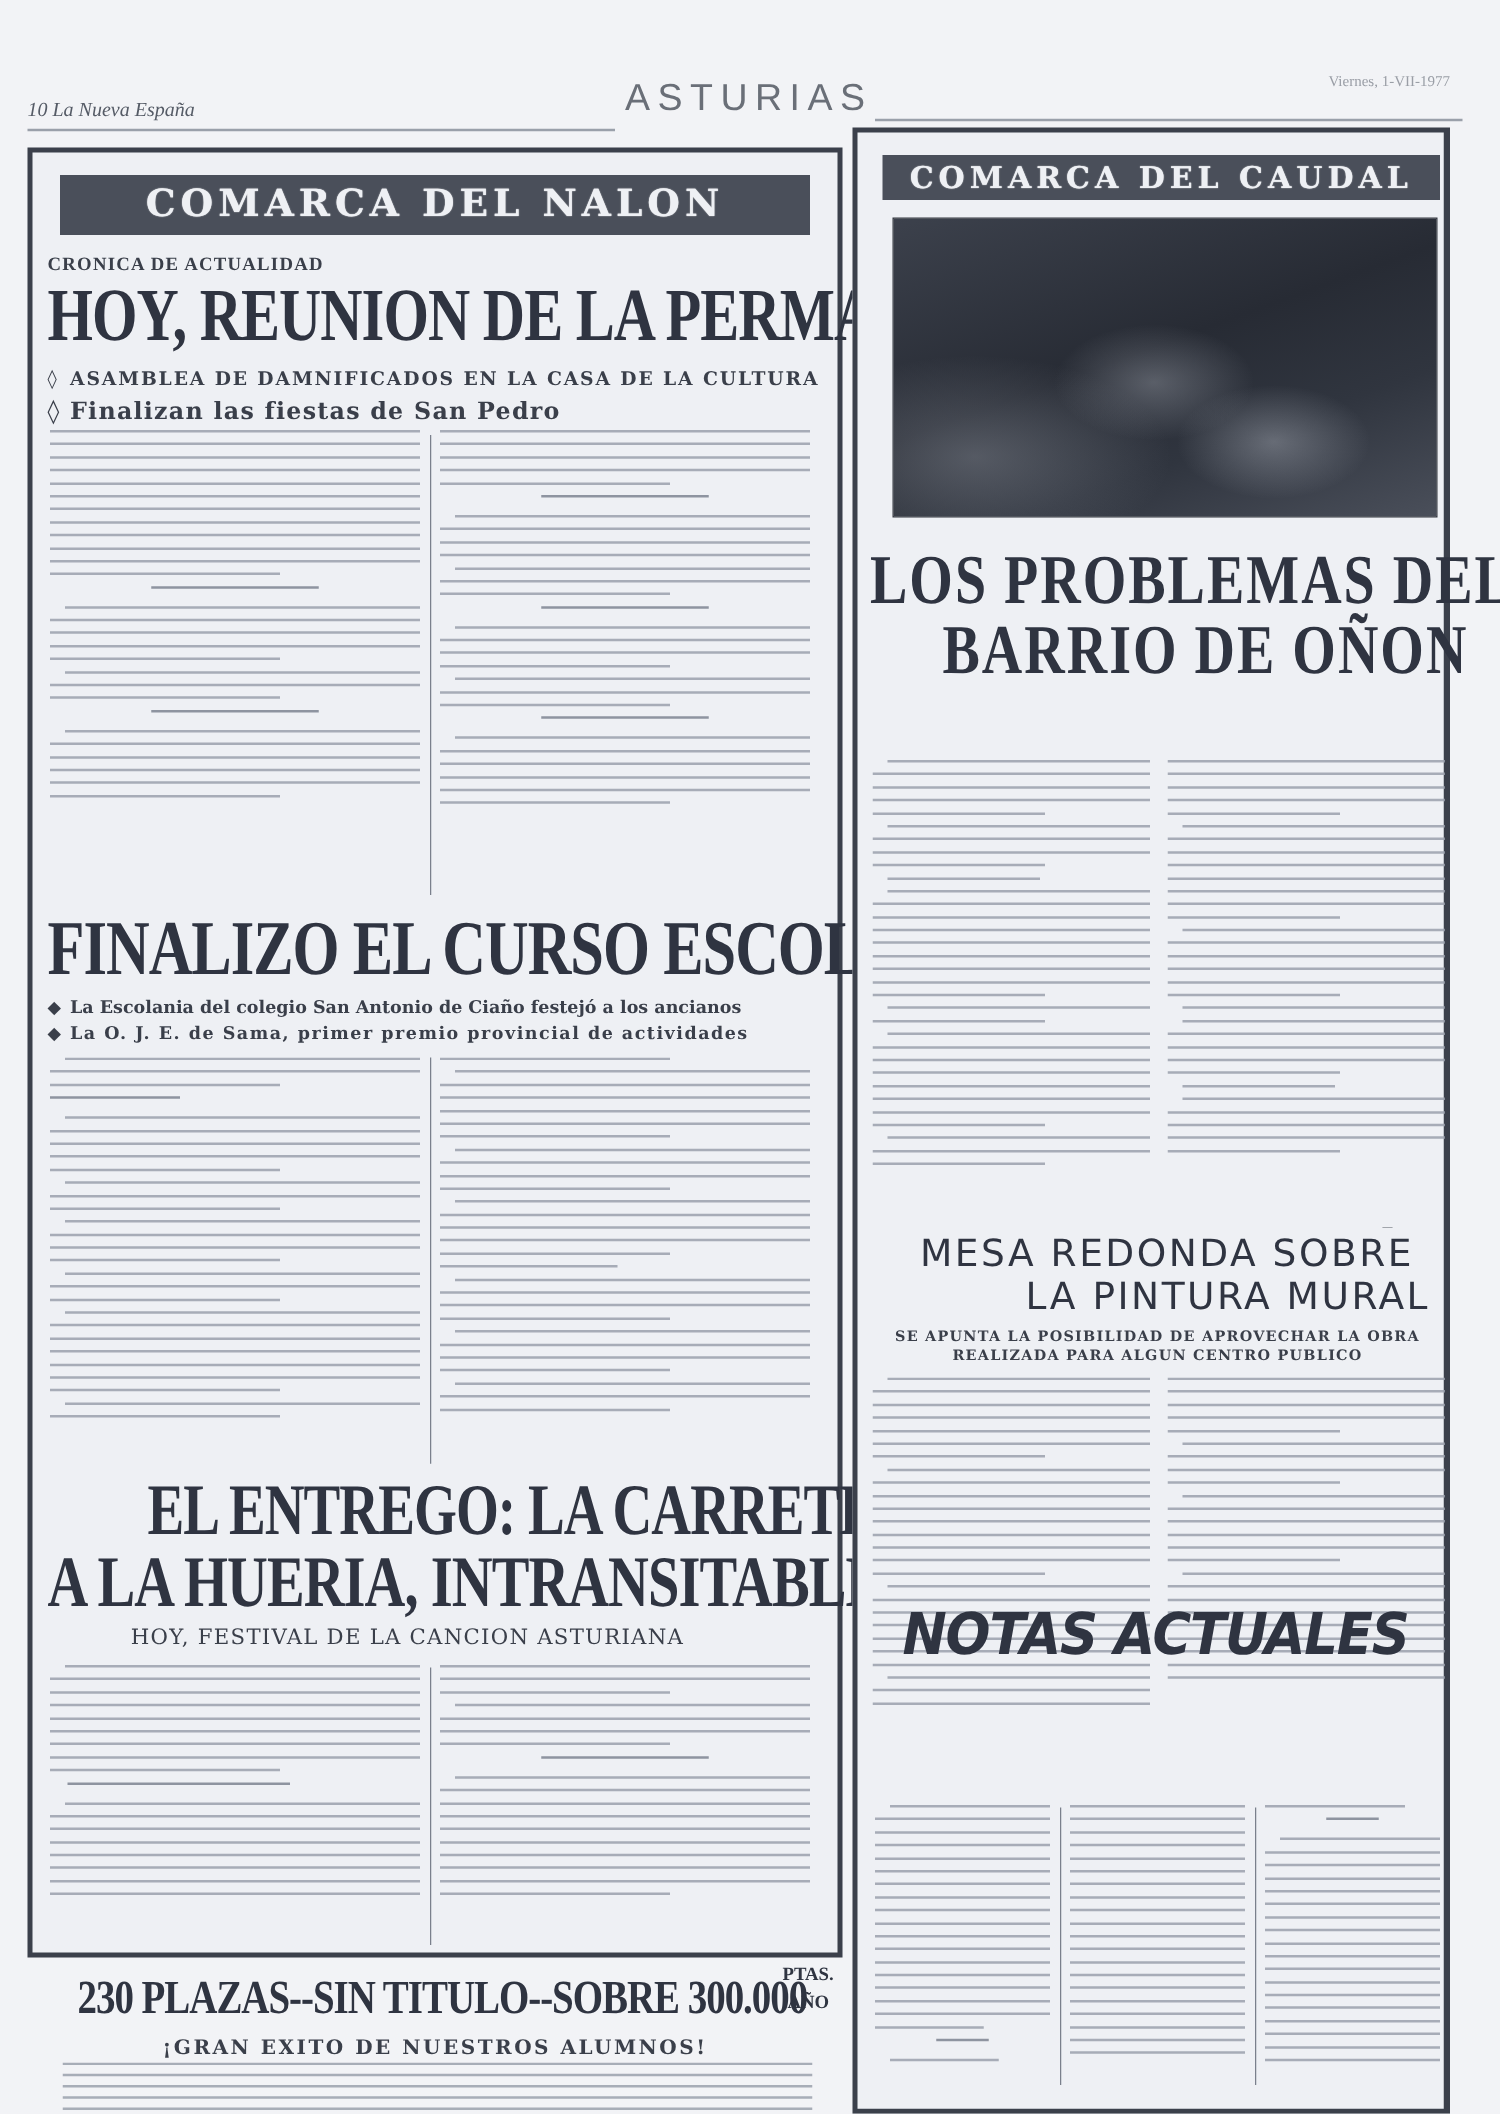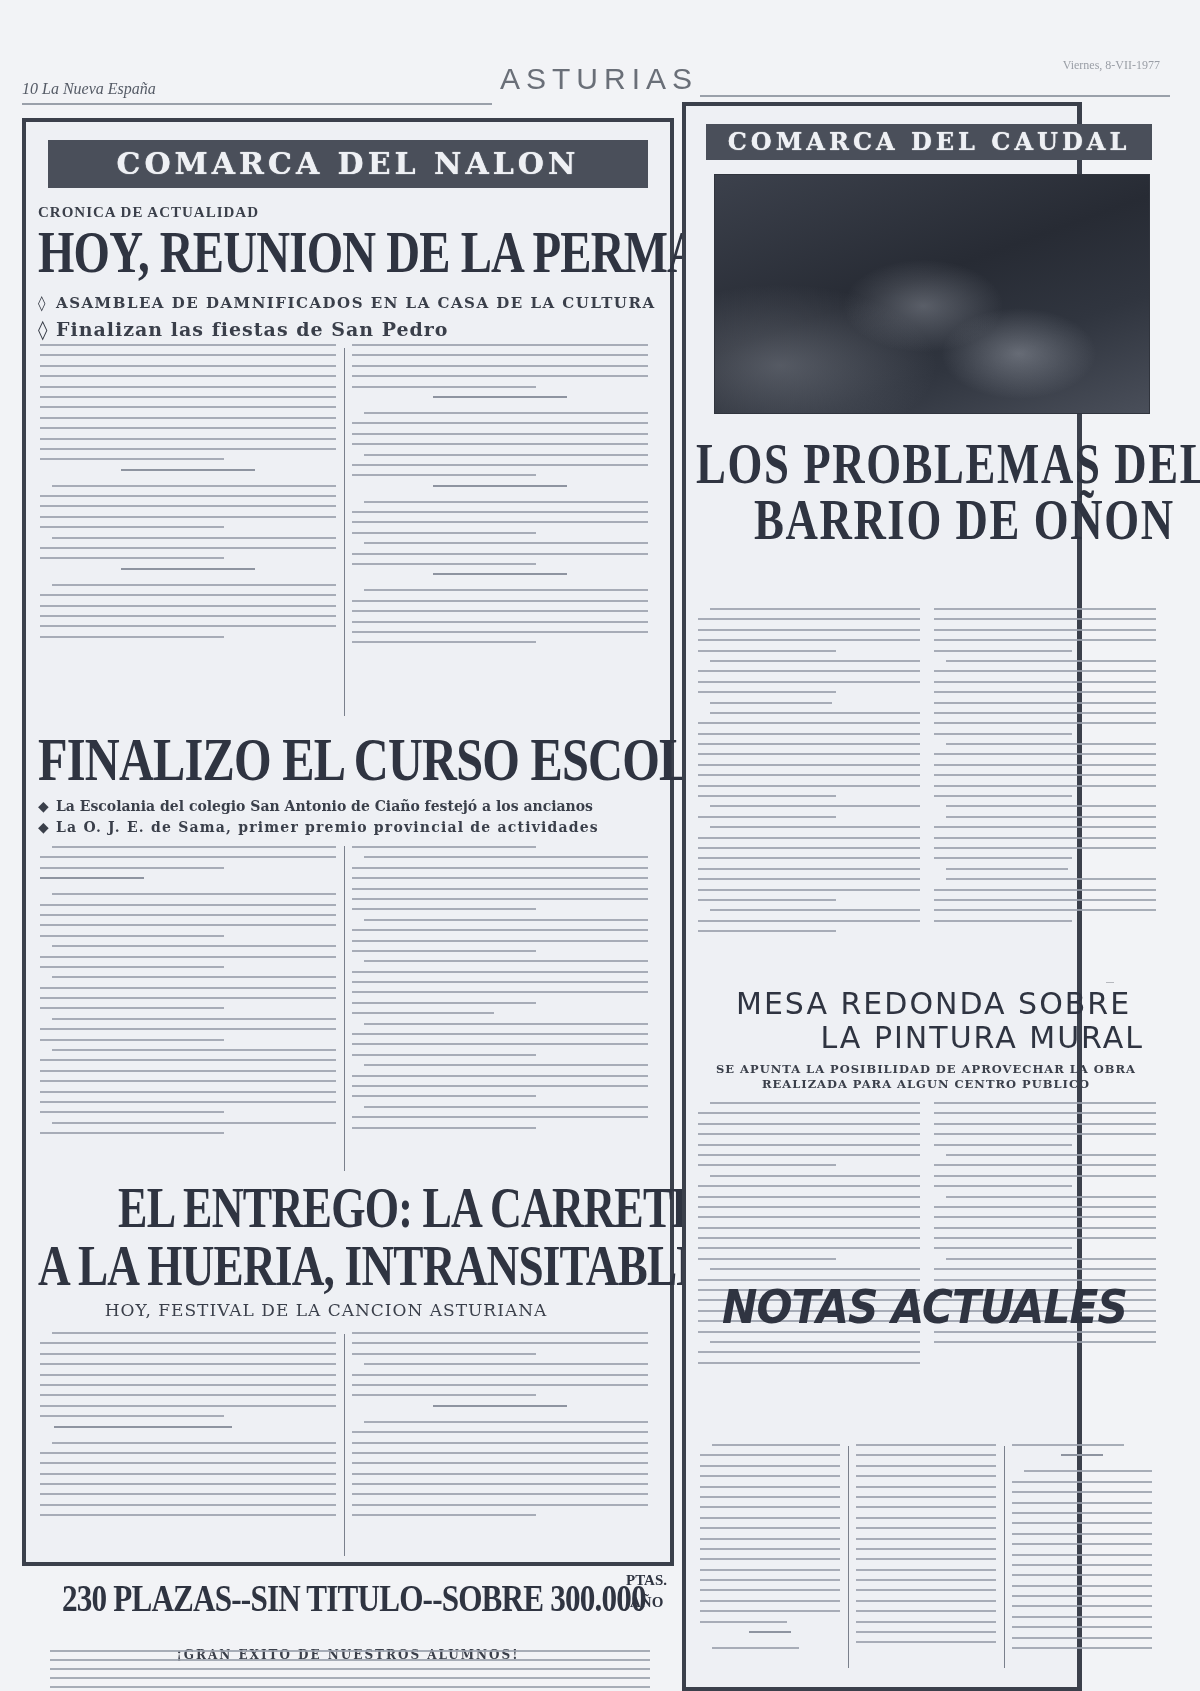--- a/index.html
+++ b/index.html
@@ -7,21 +7,21 @@
   body { position: relative; font-family: "Liberation Serif", serif; color: #2e3340; }
 
   .masthead { position: absolute; left: 0; top: 0; width: 1200px; height: 110px; }
   .page-num { position: absolute; left: 22px; top: 80px; font-style: italic; font-size: 16px; color: #555b66; }
   .section-title { position: absolute; left: 500px; top: 62px; font-family: "Liberation Sans", sans-serif; font-size: 30px; letter-spacing: 6px; color: #6a6f78; }
   .date { position: absolute; right: 40px; top: 58px; font-size: 12px; color: #9a9ea6; }
   .rule { position: absolute; top: 103px; height: 2px; background: #9aa0aa; }
 
   .panel { position: absolute; border: 4px solid #3b404b; background: #eef0f4; }
   .panel.left { left: 22px; top: 118px; width: 652px; height: 1448px; }
-  .panel.right { left: 682px; top: 102px; width: 400px; height: 1589px; border-right-width: 5px; }
+  .panel.right { left: 682px; top: 102px; width: 478px; height: 1589px; border-right-width: 5px; }
 
   .banner { position: absolute; background: #4a4f5a; color: #eef0f4; font-family: "DejaVu Serif", serif; font-weight: bold; text-align: center; letter-spacing: 4px; text-shadow: 0 0 1px #fff; }
   .banner.nalon { left: 22px; top: 18px; width: 600px; height: 48px; font-size: 30px; line-height: 48px; }
   .banner.caudal { left: 20px; top: 18px; width: 446px; height: 36px; font-size: 24px; line-height: 36px; }
 
   .kicker { position: absolute; font-family: "Liberation Serif", serif; font-weight: bold; font-size: 15px; letter-spacing: 1px; color: #3a3f4a; }
   .hed { position: absolute; font-family: "Liberation Serif", serif; font-weight: bold; color: #2f3441; transform-origin: left top; white-space: nowrap; letter-spacing: -1px; }
   .bullet { position: absolute; font-family: "DejaVu Serif", serif; font-weight: bold; color: #3a3f4a; white-space: nowrap; }
   .bullet .mark { display: inline-block; width: 18px; }
   .sub-center { position: absolute; text-align: center; font-family: "DejaVu Serif", serif; color: #3a3f4a; }
@@ -37,32 +37,32 @@
     background:
       radial-gradient(ellipse at 48% 55%, rgba(180,185,195,.35) 0%, rgba(0,0,0,0) 25%),
       radial-gradient(ellipse at 70% 75%, rgba(200,205,215,.35) 0%, rgba(0,0,0,0) 18%),
       radial-gradient(ellipse at 15% 80%, rgba(150,155,165,.4) 0%, rgba(0,0,0,0) 30%),
       linear-gradient(160deg, #3c414c 0%, #272b34 45%, #30353f 70%, #4a4f5a 100%);
     border: 1px solid #30343d; }
 
   .ad { position: absolute; left: 22px; top: 1570px; width: 652px; height: 121px; }
   .ad-hed { position: absolute; left: 40px; top: 6px; font-family: "Liberation Serif", serif; font-weight: bold; font-size: 38px; color: #2f3441; letter-spacing: -1px; transform: scaleX(.82); transform-origin: left top; white-space: nowrap; }
   .ad-unit { position: absolute; font-family: "Liberation Serif", serif; font-weight: bold; font-size: 15px; color: #2f3441; }
-  .ad-sub { position: absolute; left: 0; width: 652px; top: 58px; text-align: center; font-family: "DejaVu Serif", serif; font-size: 12px; letter-spacing: 2px; font-weight: bold; color: #3a3f4a; margin-top: 20px; }
+  .ad-sub { position: absolute; left: 0; width: 652px; top: 58px; text-align: center; font-family: "DejaVu Serif", serif; font-size: 16px; letter-spacing: 2px; font-weight: bold; color: #3a3f4a; }
   .notas { position: absolute; left: 40px; top: 1280px; font-family: "DejaVu Sans", sans-serif; font-style: italic; font-weight: bold; font-size: 46px; color: #2f3441; letter-spacing: -1px; transform: scaleX(.92); transform-origin: left top; white-space: nowrap; }
   .mesa { position: absolute; font-family: "DejaVu Sans", sans-serif; font-size: 30px; color: #2f3441; letter-spacing: 2px; white-space: nowrap; text-align: right; }
   .byline { position: absolute; font-size: 9px; color: #6a6f78; font-style: italic; }
 </style>
 </head>
 <body>
 
 <div class="masthead">
   <div class="page-num">10 La Nueva España</div>
   <div class="section-title">ASTURIAS</div>
-  <div class="date">Viernes, 8-VII-1977</div>
+  <div class="date">Viernes, 1-VII-1977</div>
   <div class="rule" style="left:22px;width:470px;"></div>
   <div class="rule" style="left:700px;width:470px;top:95px;"></div>
 </div>
 
 <div class="panel left">
   <div class="banner nalon">COMARCA DEL NALON</div>
 
   <div class="kicker" style="left:12px;top:82px;">CRONICA DE ACTUALIDAD</div>
   <div class="hed" style="left:12px;top:96px;font-size:60px;transform:scaleX(.78);">HOY, REUNION DE LA PERMANENTE</div>
   <div class="bullet" style="left:12px;top:172px;font-size:15px;letter-spacing:1.5px;">

